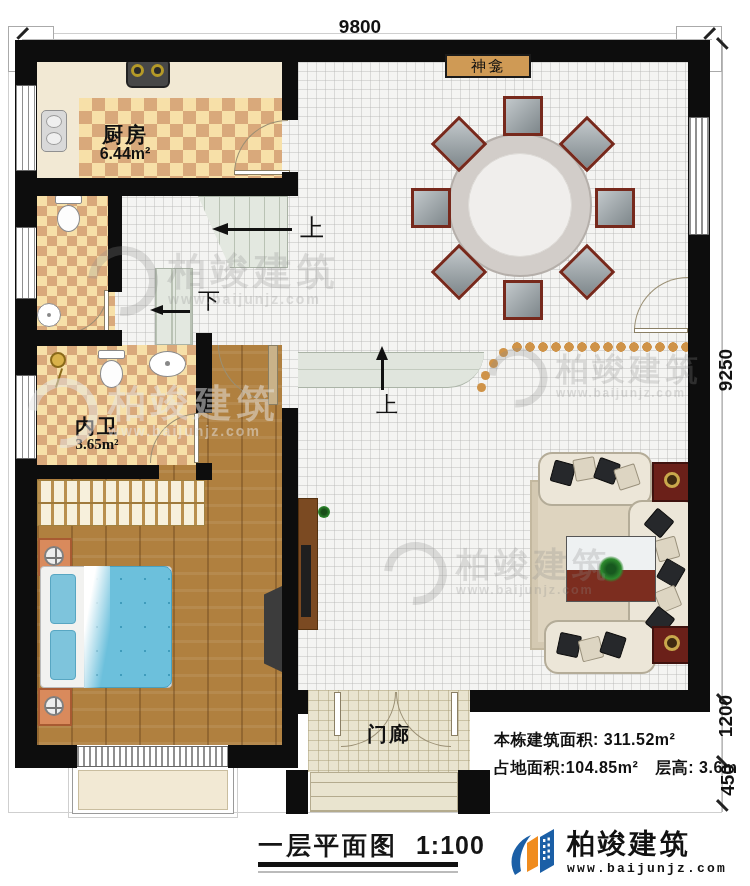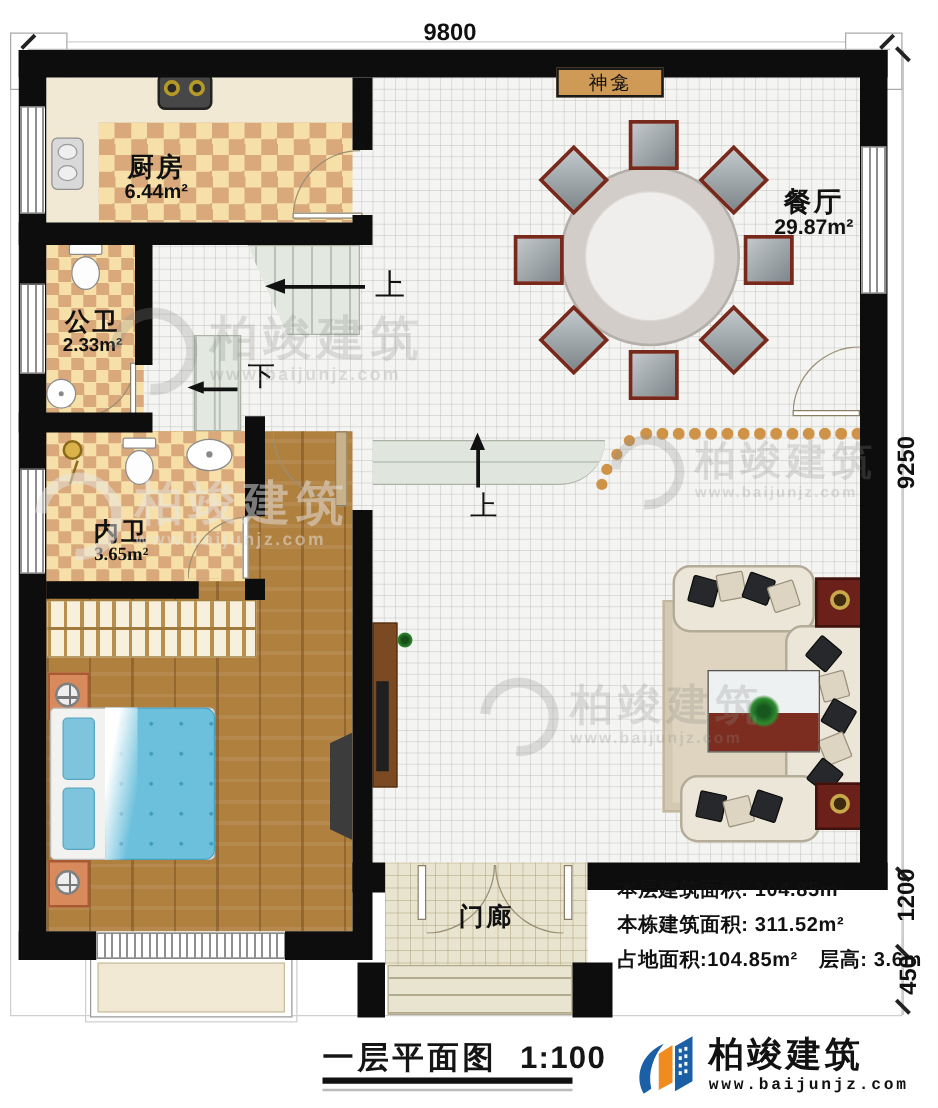--- a/index.html
+++ b/index.html
@@ -217,32 +217,24 @@
   <div class="abs leaf" style="left:451px;top:692px;width:7px;height:44px;"></div>
 
   <div class="abs" style="left:445px;top:54px;width:86px;height:24px;background:#cf9a55;border:2px solid #1a1a1a;z-index:7;display:flex;align-items:center;justify-content:center;">
     <span class="cn" style="font-size:15px;letter-spacing:2px;">神龛</span>
   </div>
 
   <div class="abs room-label" style="left:80px;top:124px;width:90px;">
     <span class="rname">厨房</span>
     <span class="rarea">6.44m²</span>
   </div>
-  <div class="abs room-label" style="left:34px;top:248px;width:80px;">
-    <span class="rname" style="font-size:20px;">公卫</span>
-    <span class="rarea" style="font-size:15px;">2.33m²</span>
-  </div>
   <div class="abs room-label" style="left:54px;top:416px;width:86px;font-family:Liberation Serif, serif;">
     <span class="rname" style="font-size:20px;">内卫</span>
     <span class="rarea" style="font-size:15px;text-align:center;">3.65m²</span>
   </div>
-  <div class="abs room-label" style="left:606px;top:150px;width:90px;">
-    <span class="rname" style="font-size:22px;">餐厅</span>
-    <span class="rarea" style="font-size:17px;">29.87m²</span>
-  </div>
   <div class="abs room-label" style="left:344px;top:724px;width:90px;">
     <span class="rname" style="font-size:20px;">门廊</span>
   </div>
 
   <div class="abs wm" style="left:88px;top:246px;">
     <span class="swirl"></span>
     <span><span class="t1">柏竣建筑</span><br>
     <span class="t2">www.baijunjz.com</span></span>
   </div>
   <div class="abs wm" style="left:488px;top:348px;transform:scale(.85);transform-origin:left top;">
@@ -254,23 +246,20 @@
     <span class="swirl"></span>
     <span><span class="t1">柏竣建筑</span><br>
     <span class="t2">www.baijunjz.com</span></span>
   </div>
   <div class="abs wm" style="left:384px;top:542px;transform:scale(.9);transform-origin:left top;">
     <span class="swirl"></span>
     <span><span class="t1">柏竣建筑</span><br>
     <span class="t2">www.baijunjz.com</span></span>
   </div>
 
-  <div class="info-line" style="top:702px;">
-    <span>本层建筑面积: </span><span>104.85m²</span>
-  </div>
   <div class="info-line" style="top:730px;">
     <span>本栋建筑面积: </span><span>311.52m²</span>
   </div>
   <div class="info-line" style="top:758px;">
     <span>占地面积:</span><span>104.85m²</span>
     <span style="margin-left:12px;">层高: </span><span>3.6m</span>
   </div>
 
   <div class="title-text" style="left:258px;top:829px;">
     <span>一层平面图</span>

